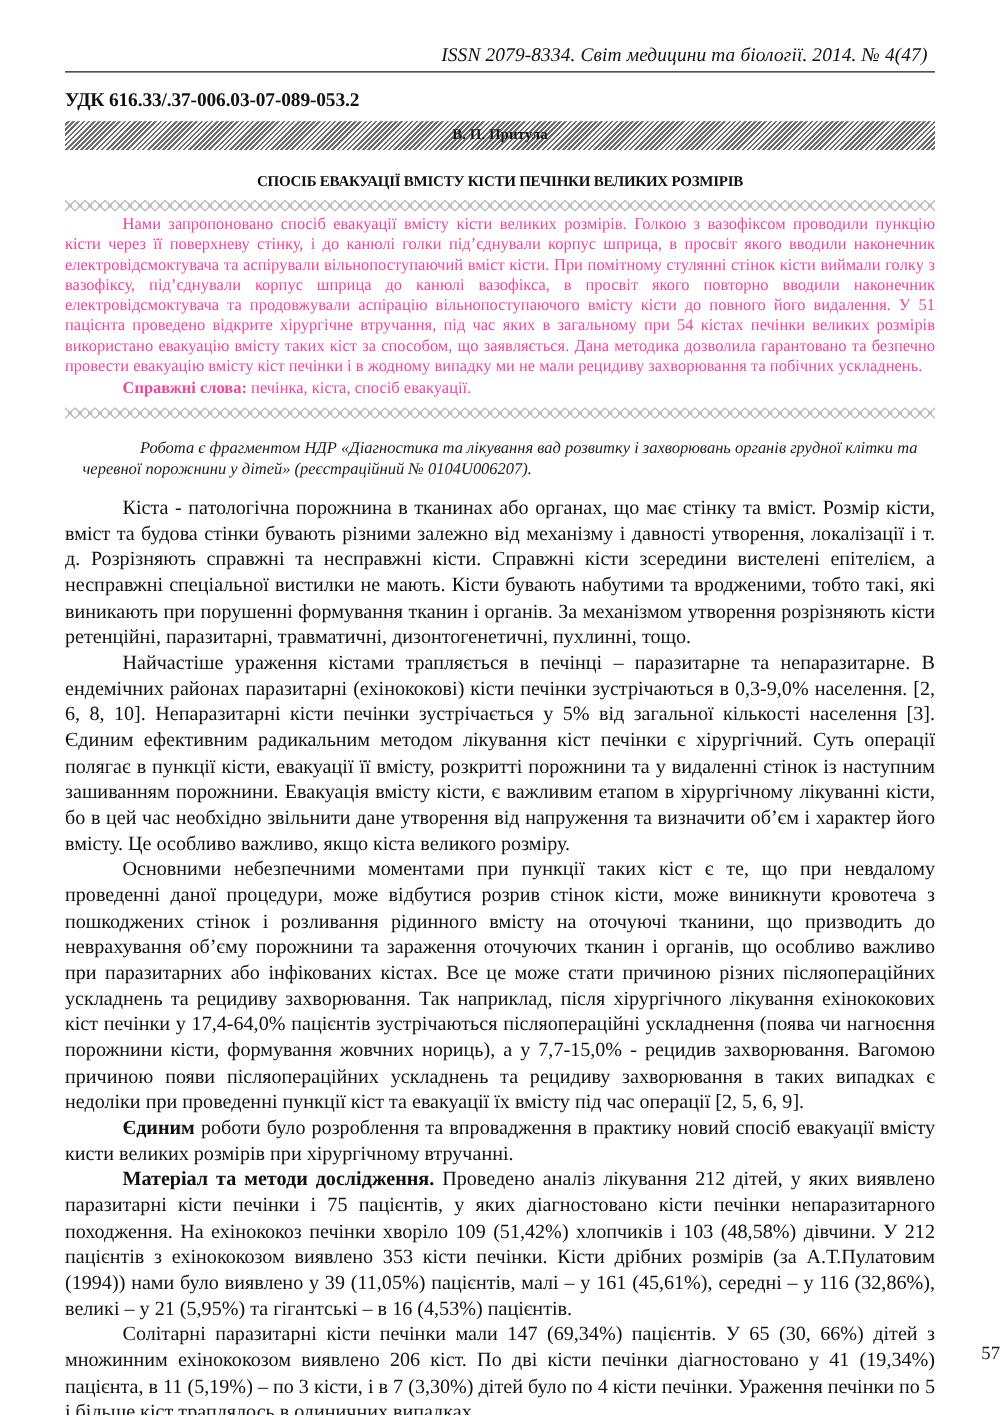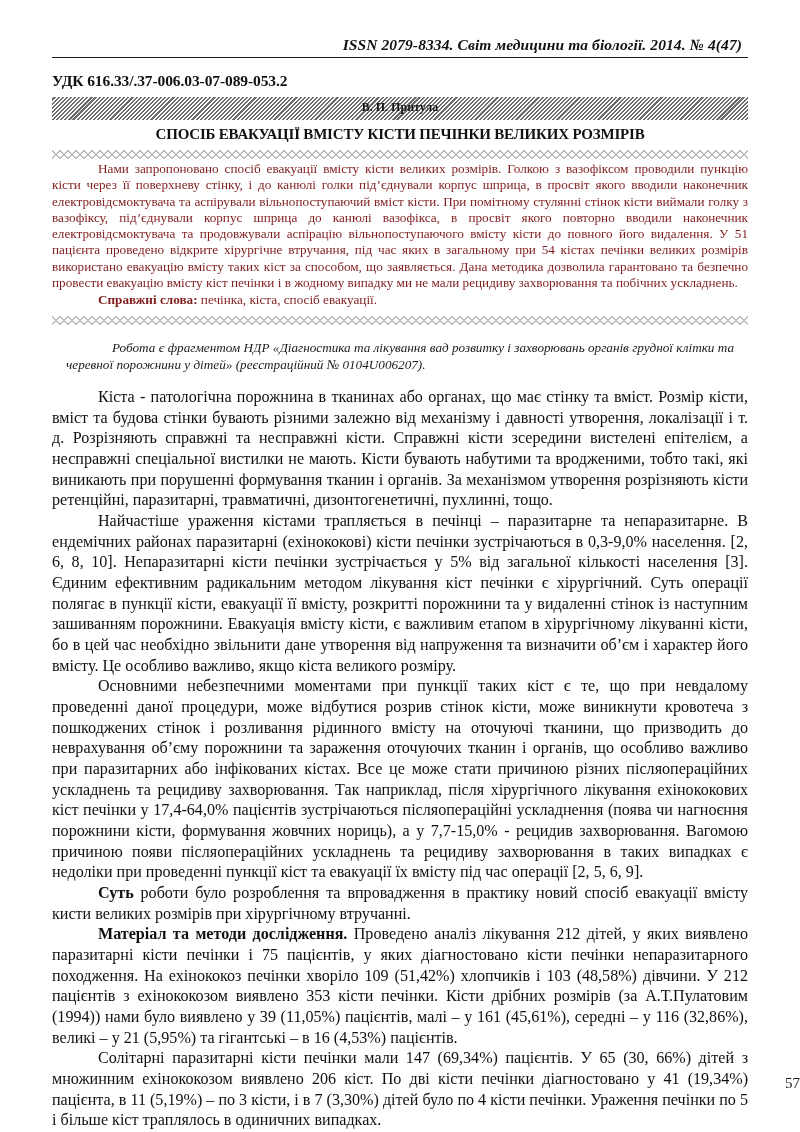--- a/index.html
+++ b/index.html
@@ -23,21 +23,21 @@
     height: 1132px;
     box-sizing: border-box;
     padding: 0 52px;
   }
 
   
   .running-head {
     margin-top: 36px;
     text-align: right;
     font-style: italic;
-    font-weight: bold;
+    font-weight: normal;
     font-size: 15.5px;
     letter-spacing: .1px;
     padding-right: 6px;
     white-space: nowrap;
   }
   .head-rule {
     margin-top: 3px;
     border-bottom: 1.6px solid #1a1a1a;
     width: 100%;
   }
@@ -66,24 +66,24 @@
   .author-band .line {
     font-weight: bold;
     font-size: 12px;
     line-height: 1.33;
     color: #131313;
     text-shadow: 0 0 1px rgba(255,255,255,0.55);
   }
 
   
   .article-title {
-    margin-top: 6px;
+    margin-top: 18px;
     text-align: center;
     font-weight: bold;
-    font-size: 15px;
+    font-size: 12px;
     letter-spacing: -0.2px;
     color: #111;
   }
 
   
   .zigzag {
     height: 9px;
     margin: 7px 0 2px 0;
     background-repeat: repeat-x;
     background-size: 8px 9px;
@@ -92,21 +92,21 @@
       linear-gradient(-45deg, transparent 45%, #b9b9b9 45%, #b9b9b9 55%, transparent 55%);
     opacity: .95;
   }
 
   
   .abstract {
     font-size: 13.2px;
     line-height: 1.235;
     text-align: justify;
     text-justify: inter-word;
-    color: #7f1d1d;
+    color: #ec4899;
   }
   .abstract p { margin: 0; text-indent: 46px; }
   .keywords { margin-top: 1px; text-indent: 46px; }
   .keywords b { font-weight: bold; }
 
   
   .note {
     font-size: 13.2px;
     font-style: italic;
     line-height: 1.3;
@@ -177,21 +177,21 @@
   <div class="zigzag"></div>
 
   <div class="note">
     <p>Робота є фрагментом НДР «Діагностика та лікування вад розвитку і захворювань органів грудної клітки та черевної порожнини у дітей» (реєстраційний № 0104U006207).</p>
   </div>
 
   <div class="body-text">
     <p><b></b><span>Кіста - патологічна порожнина в тканинах або органах, що має стінку та вміст. Розмір кісти, вміст та будова стінки бувають різними залежно від механізму і давності утворення, локалізації і т. д. Розрізняють справжні та несправжні кісти. Справжні кісти зсередини вистелені епітелієм, а несправжні спеціальної вистилки не мають. Кісти бувають набутими та вродженими, тобто такі, які виникають при порушенні формування тканин і органів. За механізмом утворення розрізняють кісти ретенційні, паразитарні, травматичні, дизонтогенетичні, пухлинні, тощо.</span></p>
     <p><b></b><span>Найчастіше ураження кістами трапляється в печінці – паразитарне та непаразитарне. В ендемічних районах паразитарні (ехінококові) кісти печінки зустрічаються в 0,3-9,0% населення. [2, 6, 8, 10]. Непаразитарні кісти печінки зустрічається у 5% від загальної кількості населення [3]. Єдиним ефективним радикальним методом лікування кіст печінки є хірургічний. Суть операції полягає в пункції кісти, евакуації її вмісту, розкритті порожнини та у видаленні стінок із наступним зашиванням порожнини. Евакуація вмісту кісти, є важливим етапом в хірургічному лікуванні кісти, бо в цей час необхідно звільнити дане утворення від напруження та визначити об’єм і характер його вмісту. Це особливо важливо, якщо кіста великого розміру.</span></p>
     <p><b></b><span>Основними небезпечними моментами при пункції таких кіст є те, що при невдалому проведенні даної процедури, може відбутися розрив стінок кісти, може виникнути кровотеча з пошкоджених стінок і розливання рідинного вмісту на оточуючі тканини, що призводить до неврахування об’єму порожнини та зараження оточуючих тканин і органів, що особливо важливо при паразитарних або інфікованих кістах. Все це може стати причиною різних післяопераційних ускладнень та рецидиву захворювання. Так наприклад, після хірургічного лікування ехінококових кіст печінки у 17,4-64,0% пацієнтів зустрічаються післяопераційні ускладнення (поява чи нагноєння порожнини кісти, формування жовчних нориць), а у 7,7-15,0% - рецидив захворювання. Вагомою причиною появи післяопераційних ускладнень та рецидиву захворювання в таких випадках є недоліки при проведенні пункції кіст та евакуації їх вмісту під час операції [2, 5, 6, 9].</span></p>
-    <p><b>Суть</b><span> роботи було розроблення та впровадження в практику новий спосіб евакуації вмісту кисти великих розмірів при хірургічному втручанні.</span></p>
+    <p><b>Єдиним</b><span> роботи було розроблення та впровадження в практику новий спосіб евакуації вмісту кисти великих розмірів при хірургічному втручанні.</span></p>
     <p><b>Матеріал та методи дослідження.</b><span> Проведено аналіз лікування 212 дітей, у яких виявлено паразитарні кісти печінки і 75 пацієнтів, у яких діагностовано кісти печінки непаразитарного походження. На ехінококоз печінки хворіло 109 (51,42%) хлопчиків і 103 (48,58%) дівчини. У 212 пацієнтів з ехінококозом виявлено 353 кісти печінки. Кісти дрібних розмірів (за А.Т.Пулатовим (1994)) нами було виявлено у 39 (11,05%) пацієнтів, малі – у 161 (45,61%), середні – у 116 (32,86%), великі – у 21 (5,95%) та гігантські – в 16 (4,53%) пацієнтів.</span></p>
     <p><b></b><span>Солітарні паразитарні кісти печінки мали 147 (69,34%) пацієнтів. У 65 (30, 66%) дітей з множинним ехінококозом виявлено 206 кіст. По дві кісти печінки діагностовано у 41 (19,34%) пацієнта, в 11 (5,19%) – по 3 кісти, і в 7 (3,30%) дітей було по 4 кісти печінки. Ураження печінки по 5 і більше кіст траплялось в одиничних випадках.</span></p>
 
   </div>
 
   <div class="folio">57</div>
 
   <div class="scan-tint"></div>
 </div>
 

